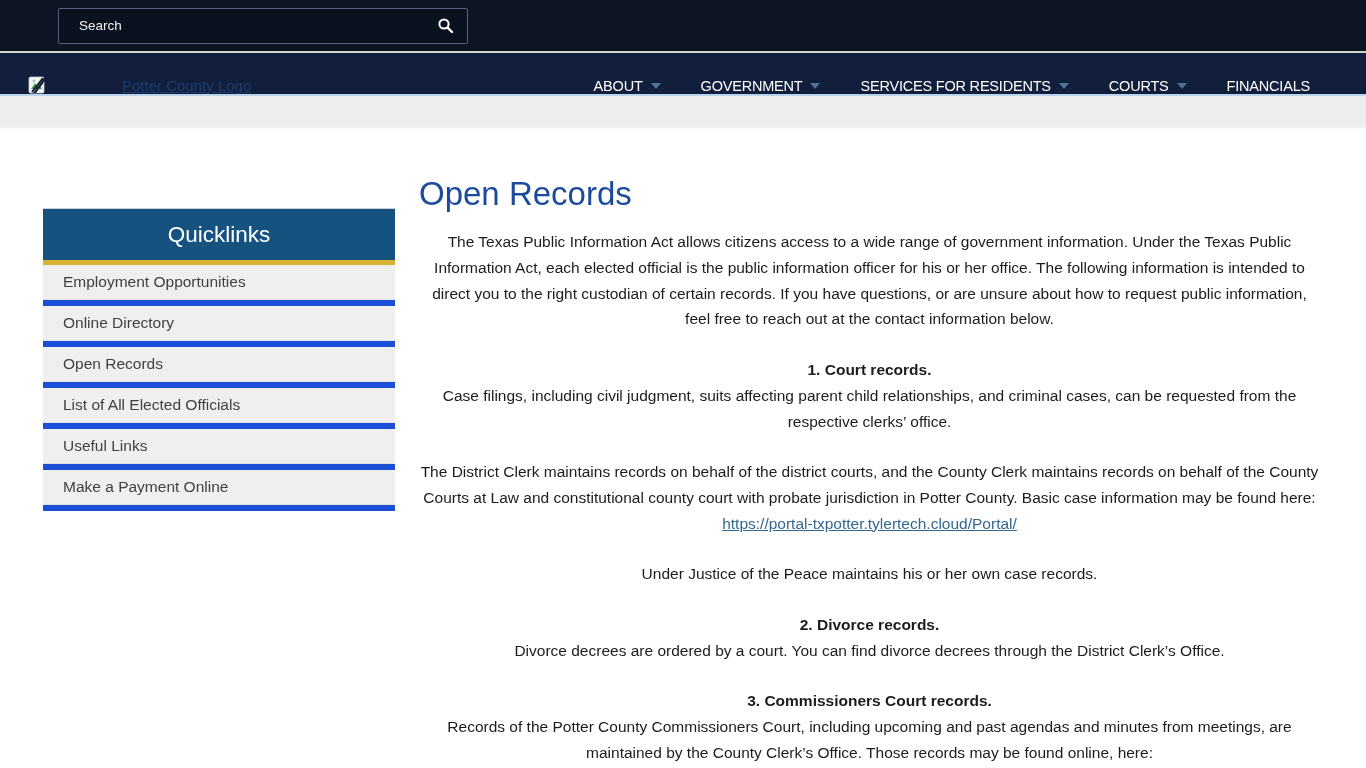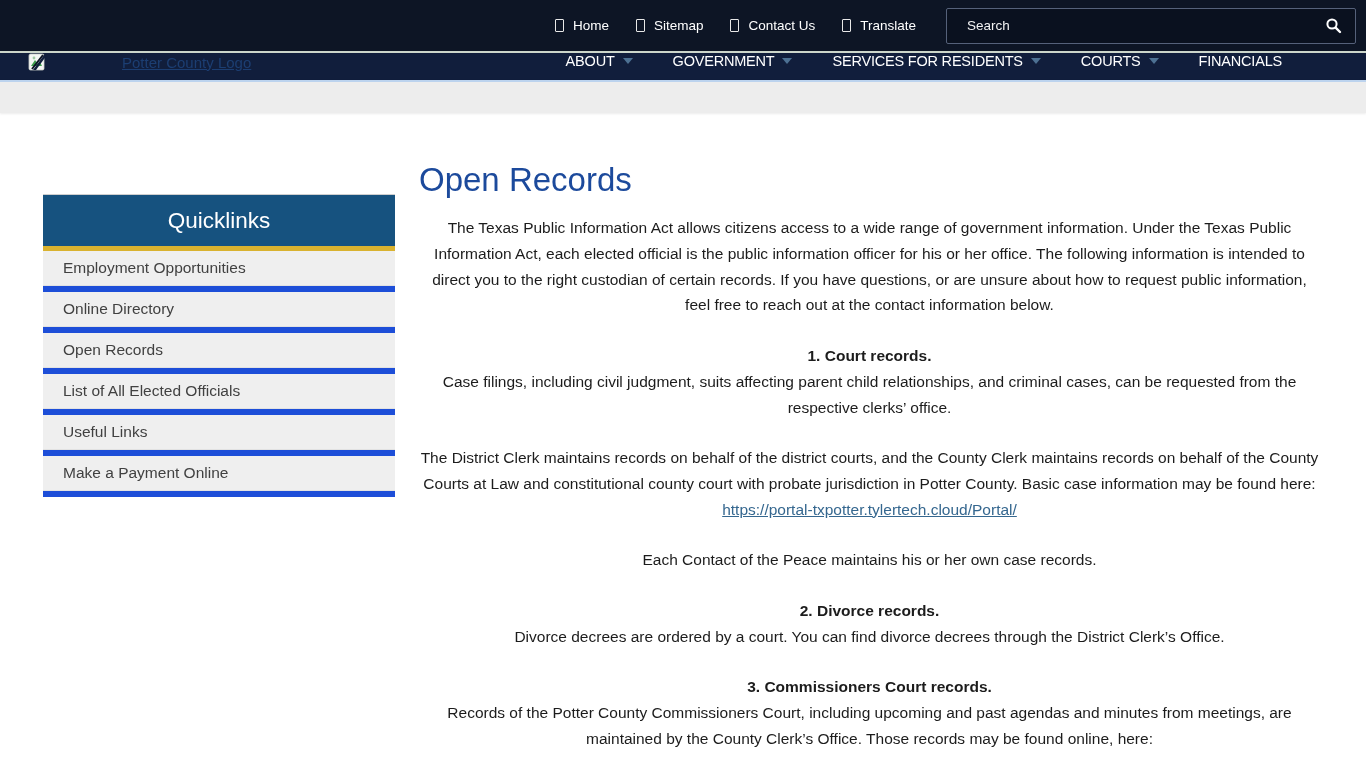--- a/index.html
+++ b/index.html
@@ -66,26 +66,26 @@
     background: transparent;
     border: none;
     display: flex;
     align-items: center;
     justify-content: center;
     cursor: pointer;
   }
 
   
   .navbar {
-    height: 29px;
+    height: 43px;
     background: #111e3c;
     border-top: 2px solid #ccd6cb;
     display: flex;
-    align-items: flex-start;
-    padding: 0 84px 0 28px;
+    align-items: flex-end;
+    padding: 0 56px 0 28px;
   }
   .logo-link {
     display: flex;
     align-items: center;
     text-decoration: none;
   }
   .logo-alt {
     margin-left: 74px;
     color: #1c3e72;
     font-size: 15px;
@@ -181,38 +181,20 @@
     cursor: pointer;
   }
 
   
   .broken-img { display: inline-block; }
 </style>
 </head>
 <body>
 
 <div class="topbar">
-  <div class="topbar-links">
-    <a class="topbar-link">
-      <span class="tofu"></span>
-      <span>Home</span>
-    </a>
-    <a class="topbar-link">
-      <span class="tofu"></span>
-      <span>Sitemap</span>
-    </a>
-    <a class="topbar-link">
-      <span class="tofu"></span>
-      <span>Contact Us</span>
-    </a>
-    <a class="topbar-link">
-      <span class="tofu"></span>
-      <span>Translate</span>
-    </a>
-  </div>
   <div class="search-wrap">
     <input type="text" placeholder="Search" style="">
     <button class="search-btn">
       <svg width="17" height="17" viewBox="0 0 17 17">
         <circle cx="7" cy="7" r="4.6" fill="none" stroke="#ffffff" stroke-width="2"></circle>
         <line x1="10.6" y1="10.6" x2="15" y2="15" stroke="#ffffff" stroke-width="2.4" stroke-linecap="round"></line>
       </svg>
     </button>
   </div>
 </div>
@@ -271,21 +253,21 @@
   <main class="main">
     <h1 class="page-title">Open Records</h1>
 
     <p>The Texas Public Information Act allows citizens access to a wide range of government information. Under the Texas Public Information Act, each elected official is the public information officer for his or her office. The following information is intended to direct you to the right custodian of certain records. If you have questions, or are unsure about how to request public information, feel free to reach out at the contact information below.</p>
 
     <p><b>1. Court records.</b><br>
       <span>Case filings, including civil judgment, suits affecting parent child relationships, and criminal cases, can be requested from the respective clerks’ office.</span></p>
 
     <p><span>The District Clerk maintains records on behalf of the district courts, and the County Clerk maintains records on behalf of the County Courts at Law and constitutional county court with probate jurisdiction in Potter County. Basic case information may be found here: </span><a class="content-link">https://portal-txpotter.tylertech.cloud/Portal/</a></p>
 
-    <p>Each Contact of the Peace maintains his or her own case records.</p>
+    <p>Under Justice of the Peace maintains his or her own case records.</p>
 
     <p><b>2. Divorce records.</b><br>
       <span>Divorce decrees are ordered by a court. You can find divorce decrees through the District Clerk’s Office.</span></p>
 
     <p><b>3. Commissioners Court records.</b><br>
       <span>Records of the Potter County Commissioners Court, including upcoming and past agendas and minutes from meetings, are maintained by the County Clerk’s Office. Those records may be found online, here:</span></p>
   </main>
 
 </div>
 

